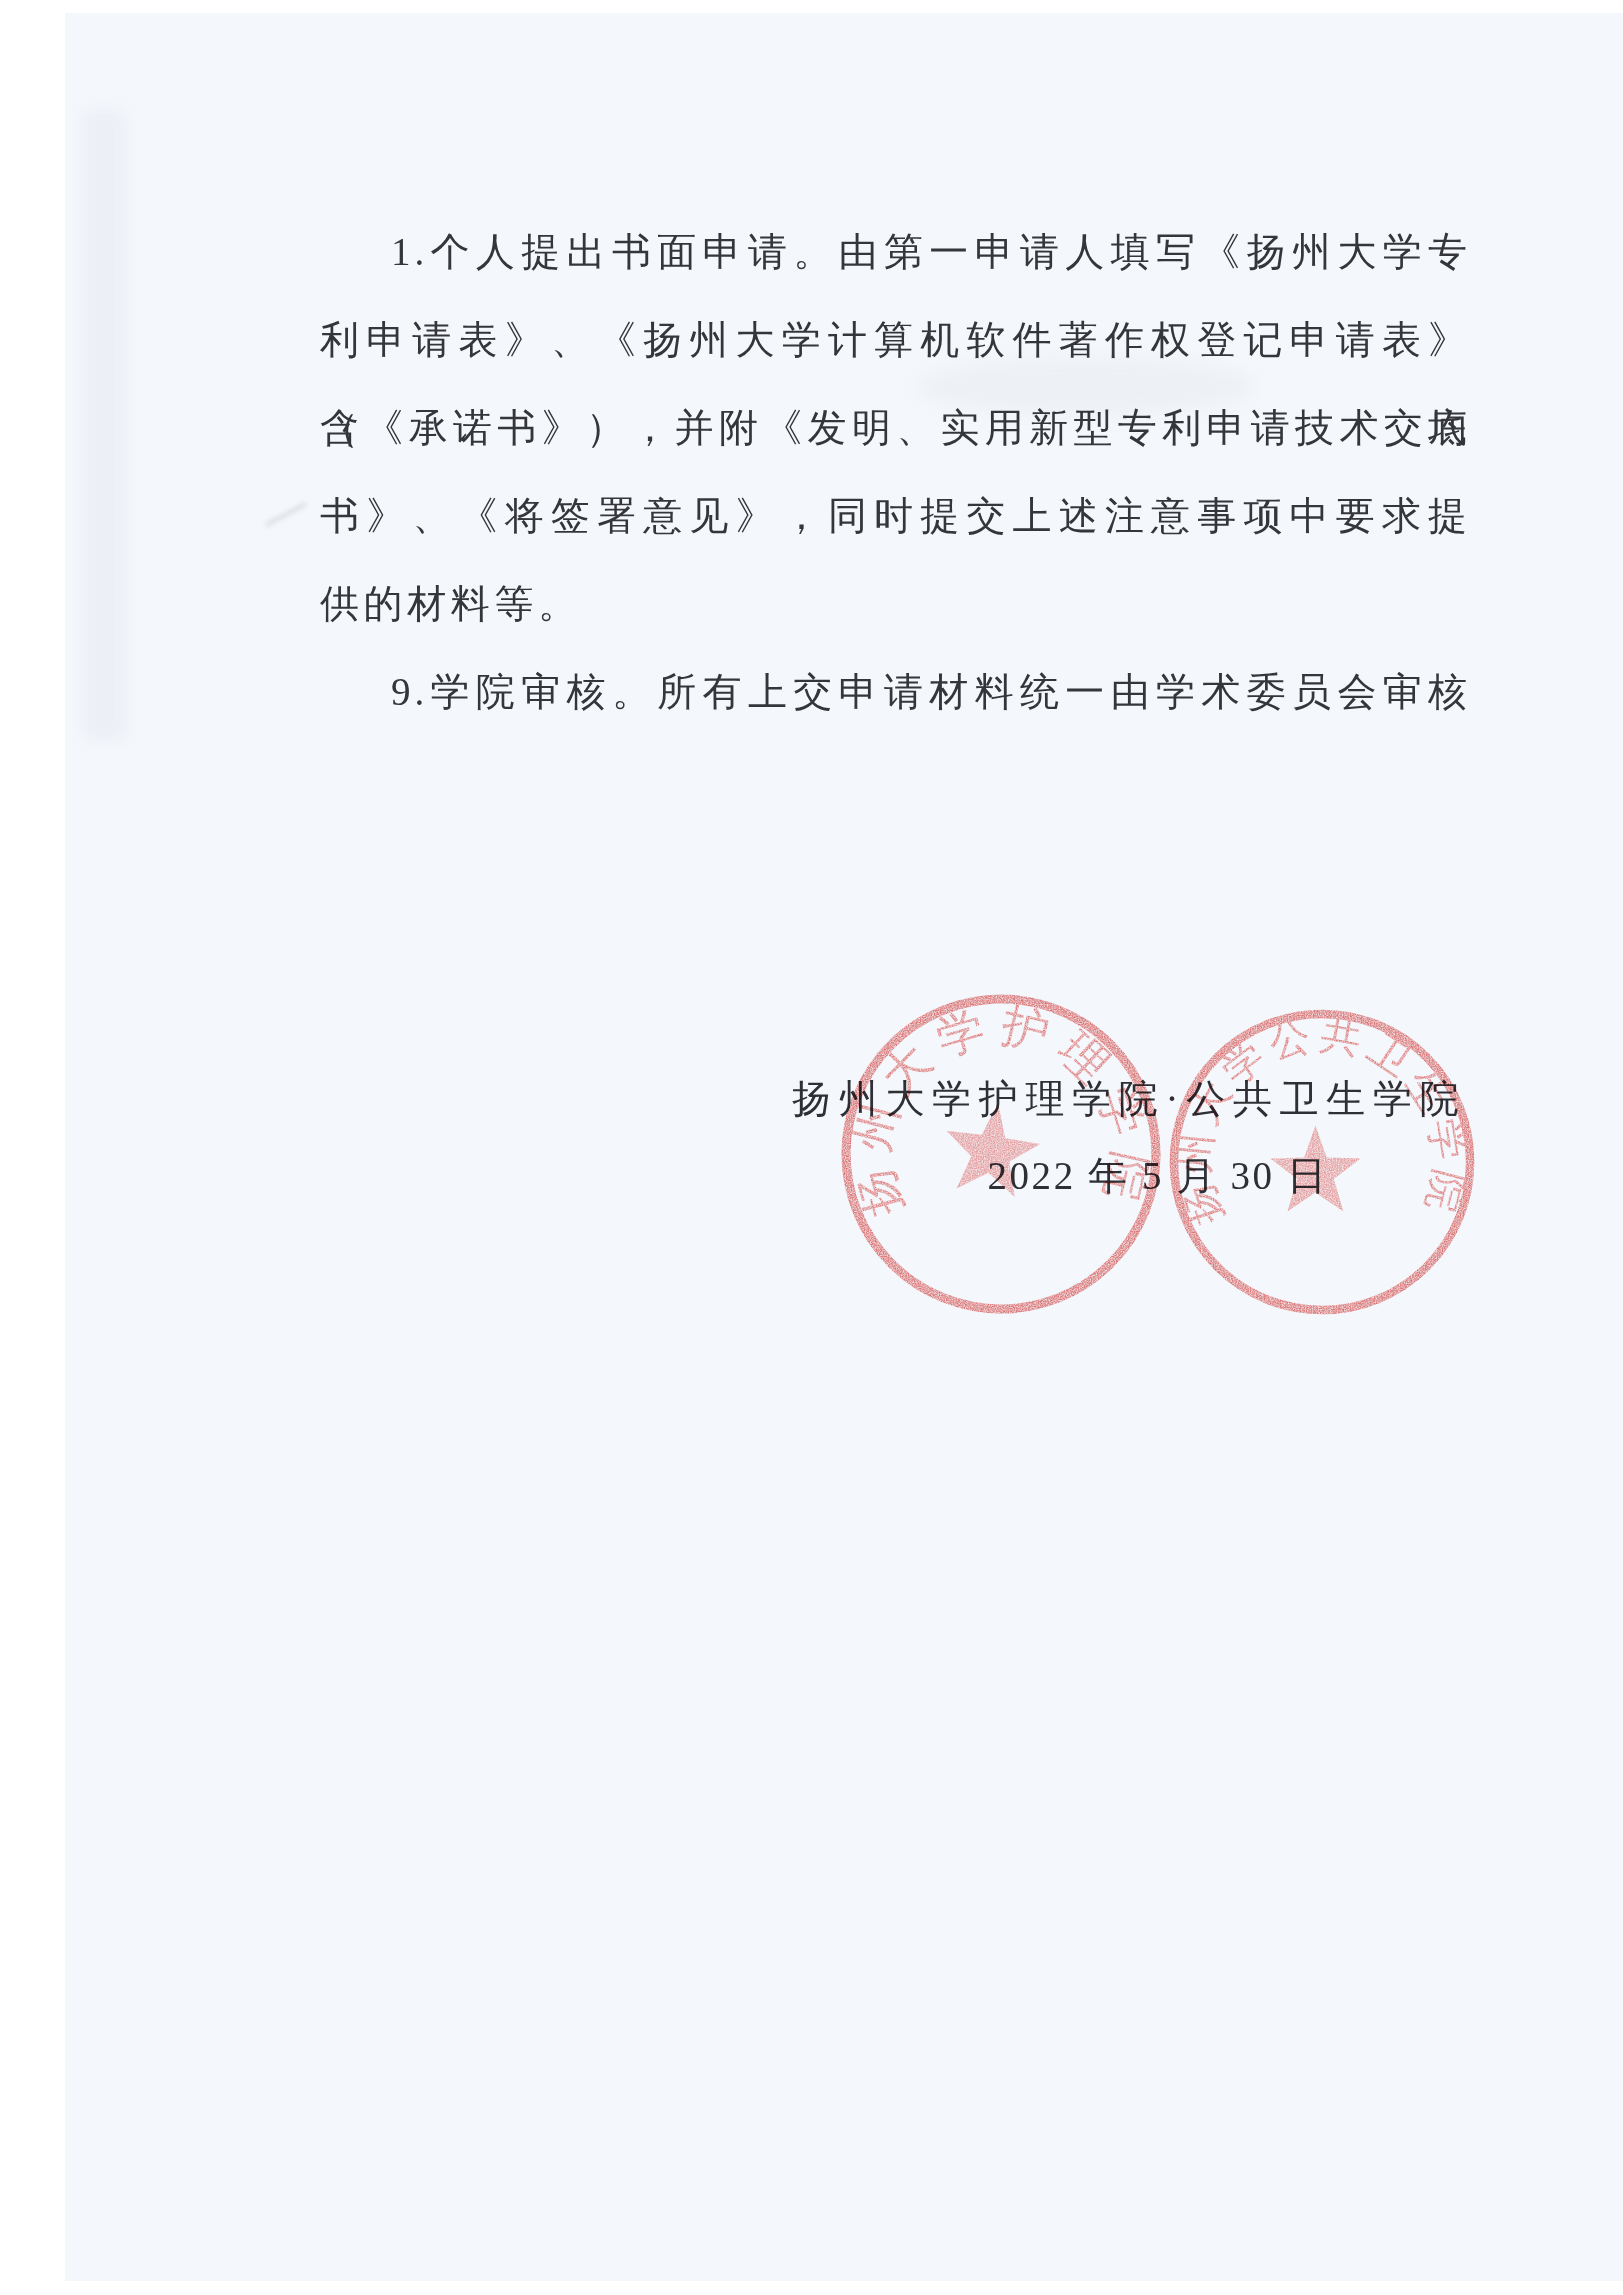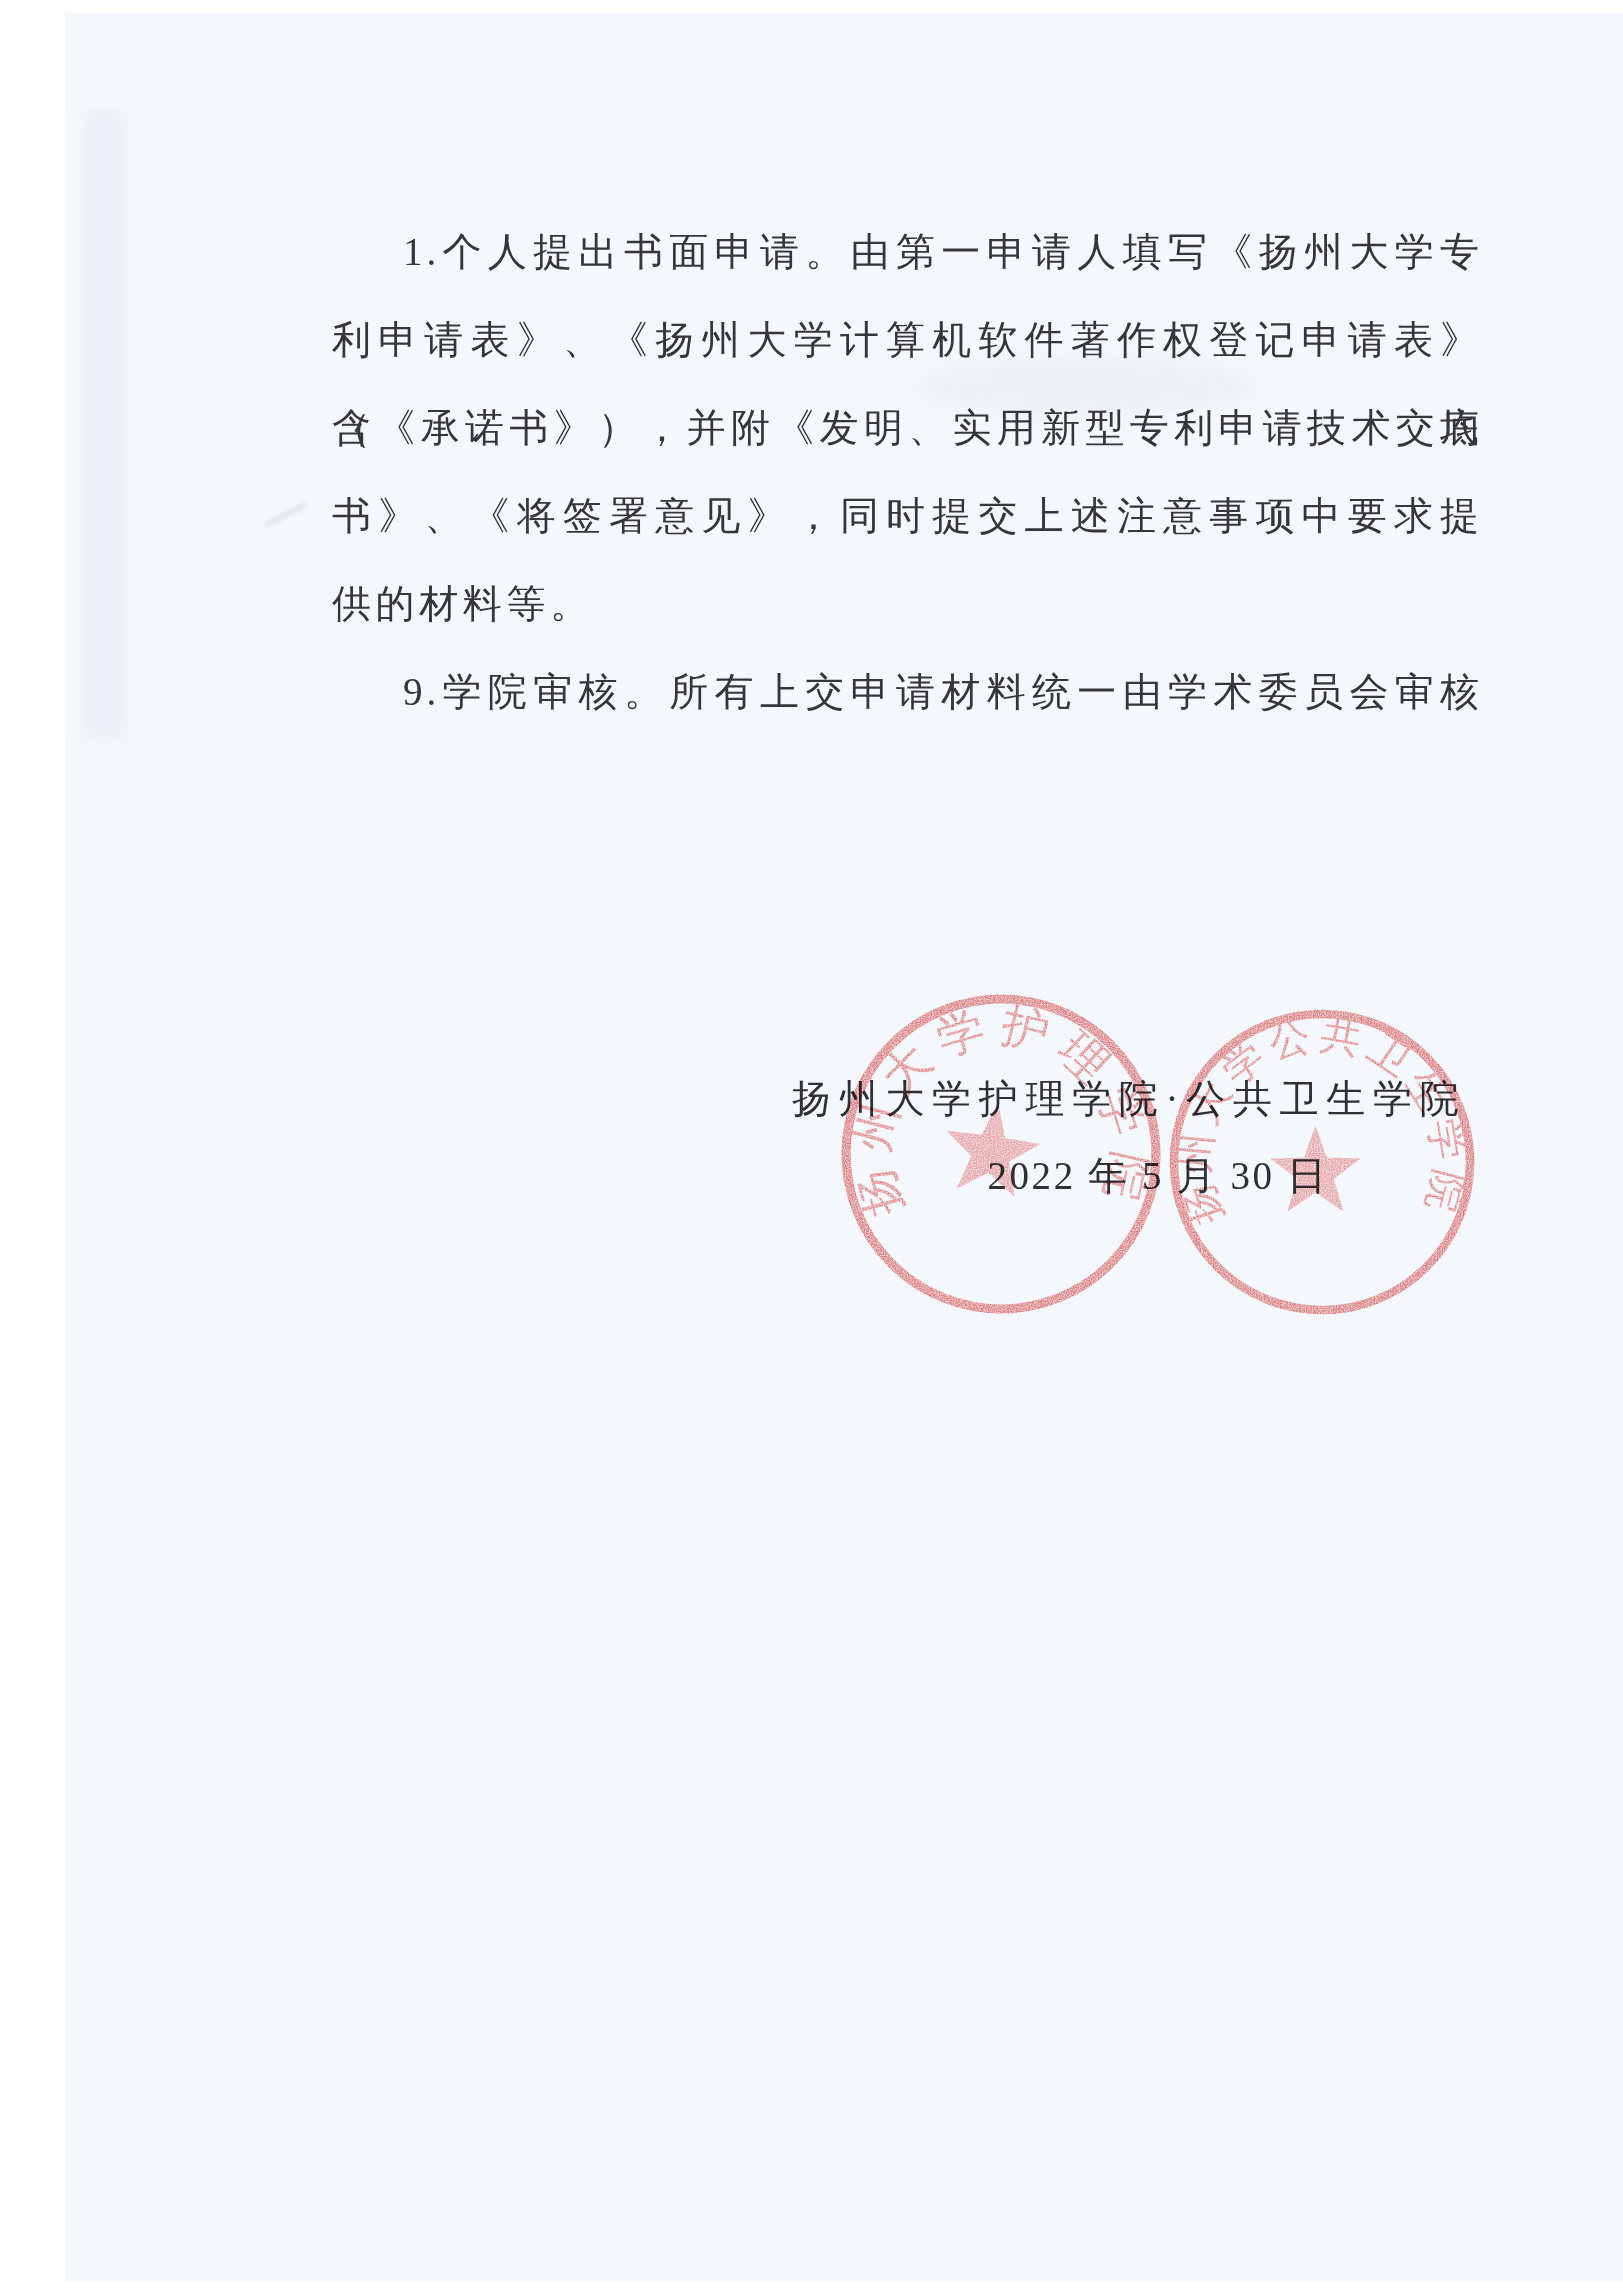--- a/index.html
+++ b/index.html
@@ -26,21 +26,21 @@
     left: 916px; top: 357px; width: 340px; height: 59px;
     background: rgba(150,158,175,0.07); filter: blur(9.2px); border-radius: 50%;
   }
   .smudge-c {
     left: 263px; top: 512px; width: 46px; height: 5.2px;
     background: rgba(120,125,138,0.16); filter: blur(2px);
     transform: rotate(-28deg);
   }
   .body-text {
     position: absolute;
-    left: 332px; top: 208px;
+    left: 320px; top: 208px;
     width: 1151px;
     font-size: 39px;
     letter-spacing: 3.9px;
     color: #35363b;
   }
   .doc-line {
     height: 88px;
     line-height: 88px;
     white-space: nowrap;
   }

